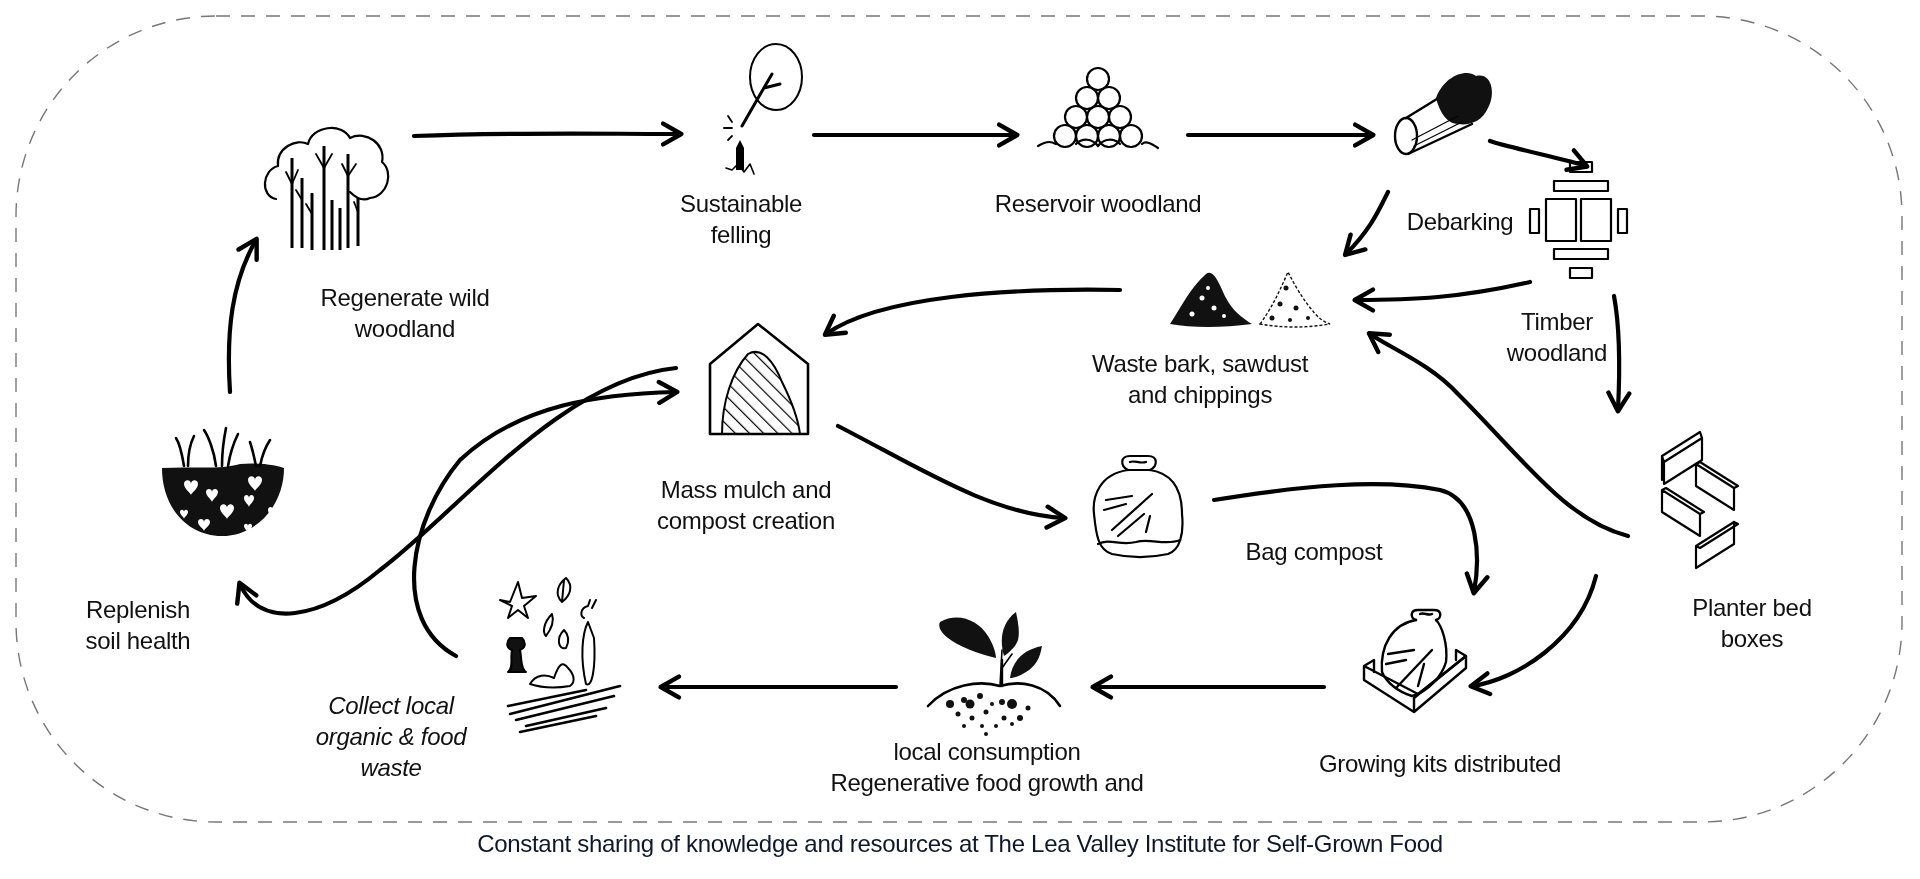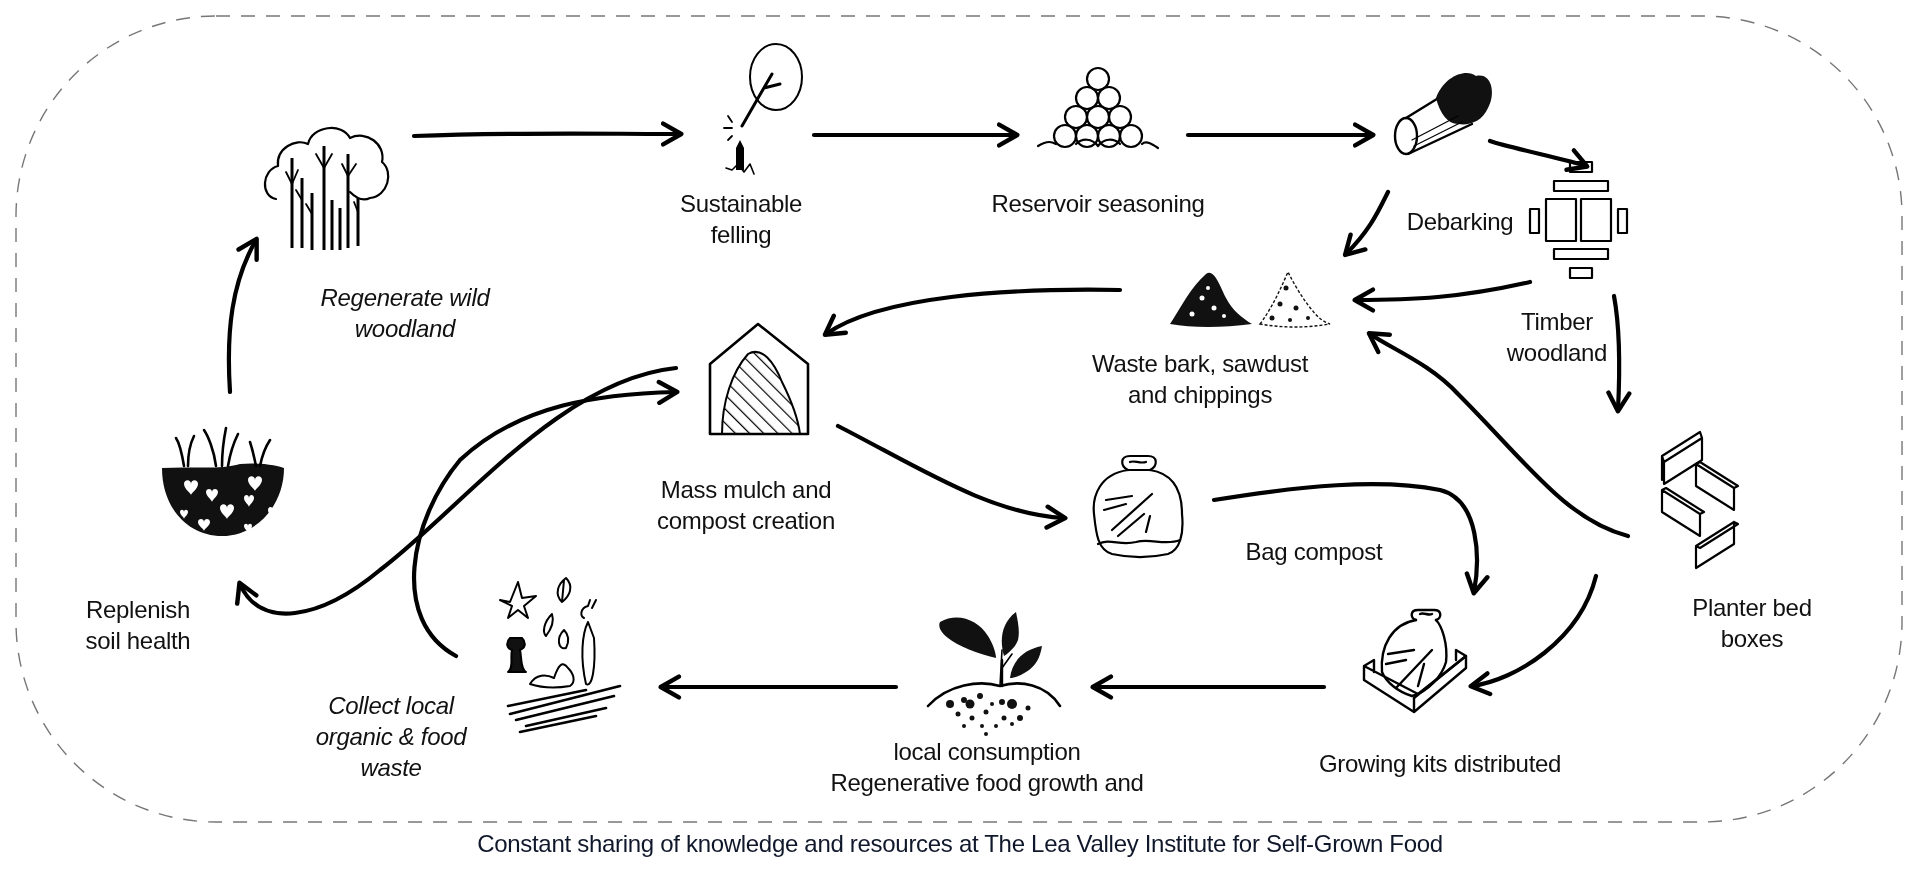--- a/index.html
+++ b/index.html
@@ -219,30 +219,30 @@
     <path d="M838,426 C920,468 990,514 1064,518"></path>
     <path d="M676,368 C560,380 460,510 380,570 C320,620 260,630 240,584"></path>
     <path d="M1214,500 C1300,486 1380,478 1440,490 C1480,500 1480,560 1474,592"></path>
     <path d="M1324,687 L1094,687"></path>
     <path d="M896,687 L662,687"></path>
     <path d="M456,656 C390,620 410,520 460,460 C520,404 600,394 676,392"></path>
     <path d="M230,392 C226,330 232,282 256,240"></path>
   </g>
 </svg>
 
-<div class="label" style="left:405px; top:282px;font-style:italic;">
+<div class="label" style="left:405px; top:282px;">
   <span class="line">Regenerate wild</span>
   <span class="line">woodland</span>
 </div>
 <div class="label" style="left:741px; top:188px;">
   <span class="line">Sustainable</span>
   <span class="line">felling</span>
 </div>
 <div class="label" style="left:1098px; top:188px;">
-  <span class="line">Reservoir seasoning</span>
+  <span class="line">Reservoir woodland</span>
 </div>
 <div class="label" style="left:1460px; top:206px;">
   <span class="line">Debarking</span>
 </div>
 <div class="label" style="left:1557px; top:306px;">
   <span class="line">Timber</span>
   <span class="line">woodland</span>
 </div>
 <div class="label" style="left:1200px; top:348px;">
   <span class="line">Waste bark, sawdust</span>

